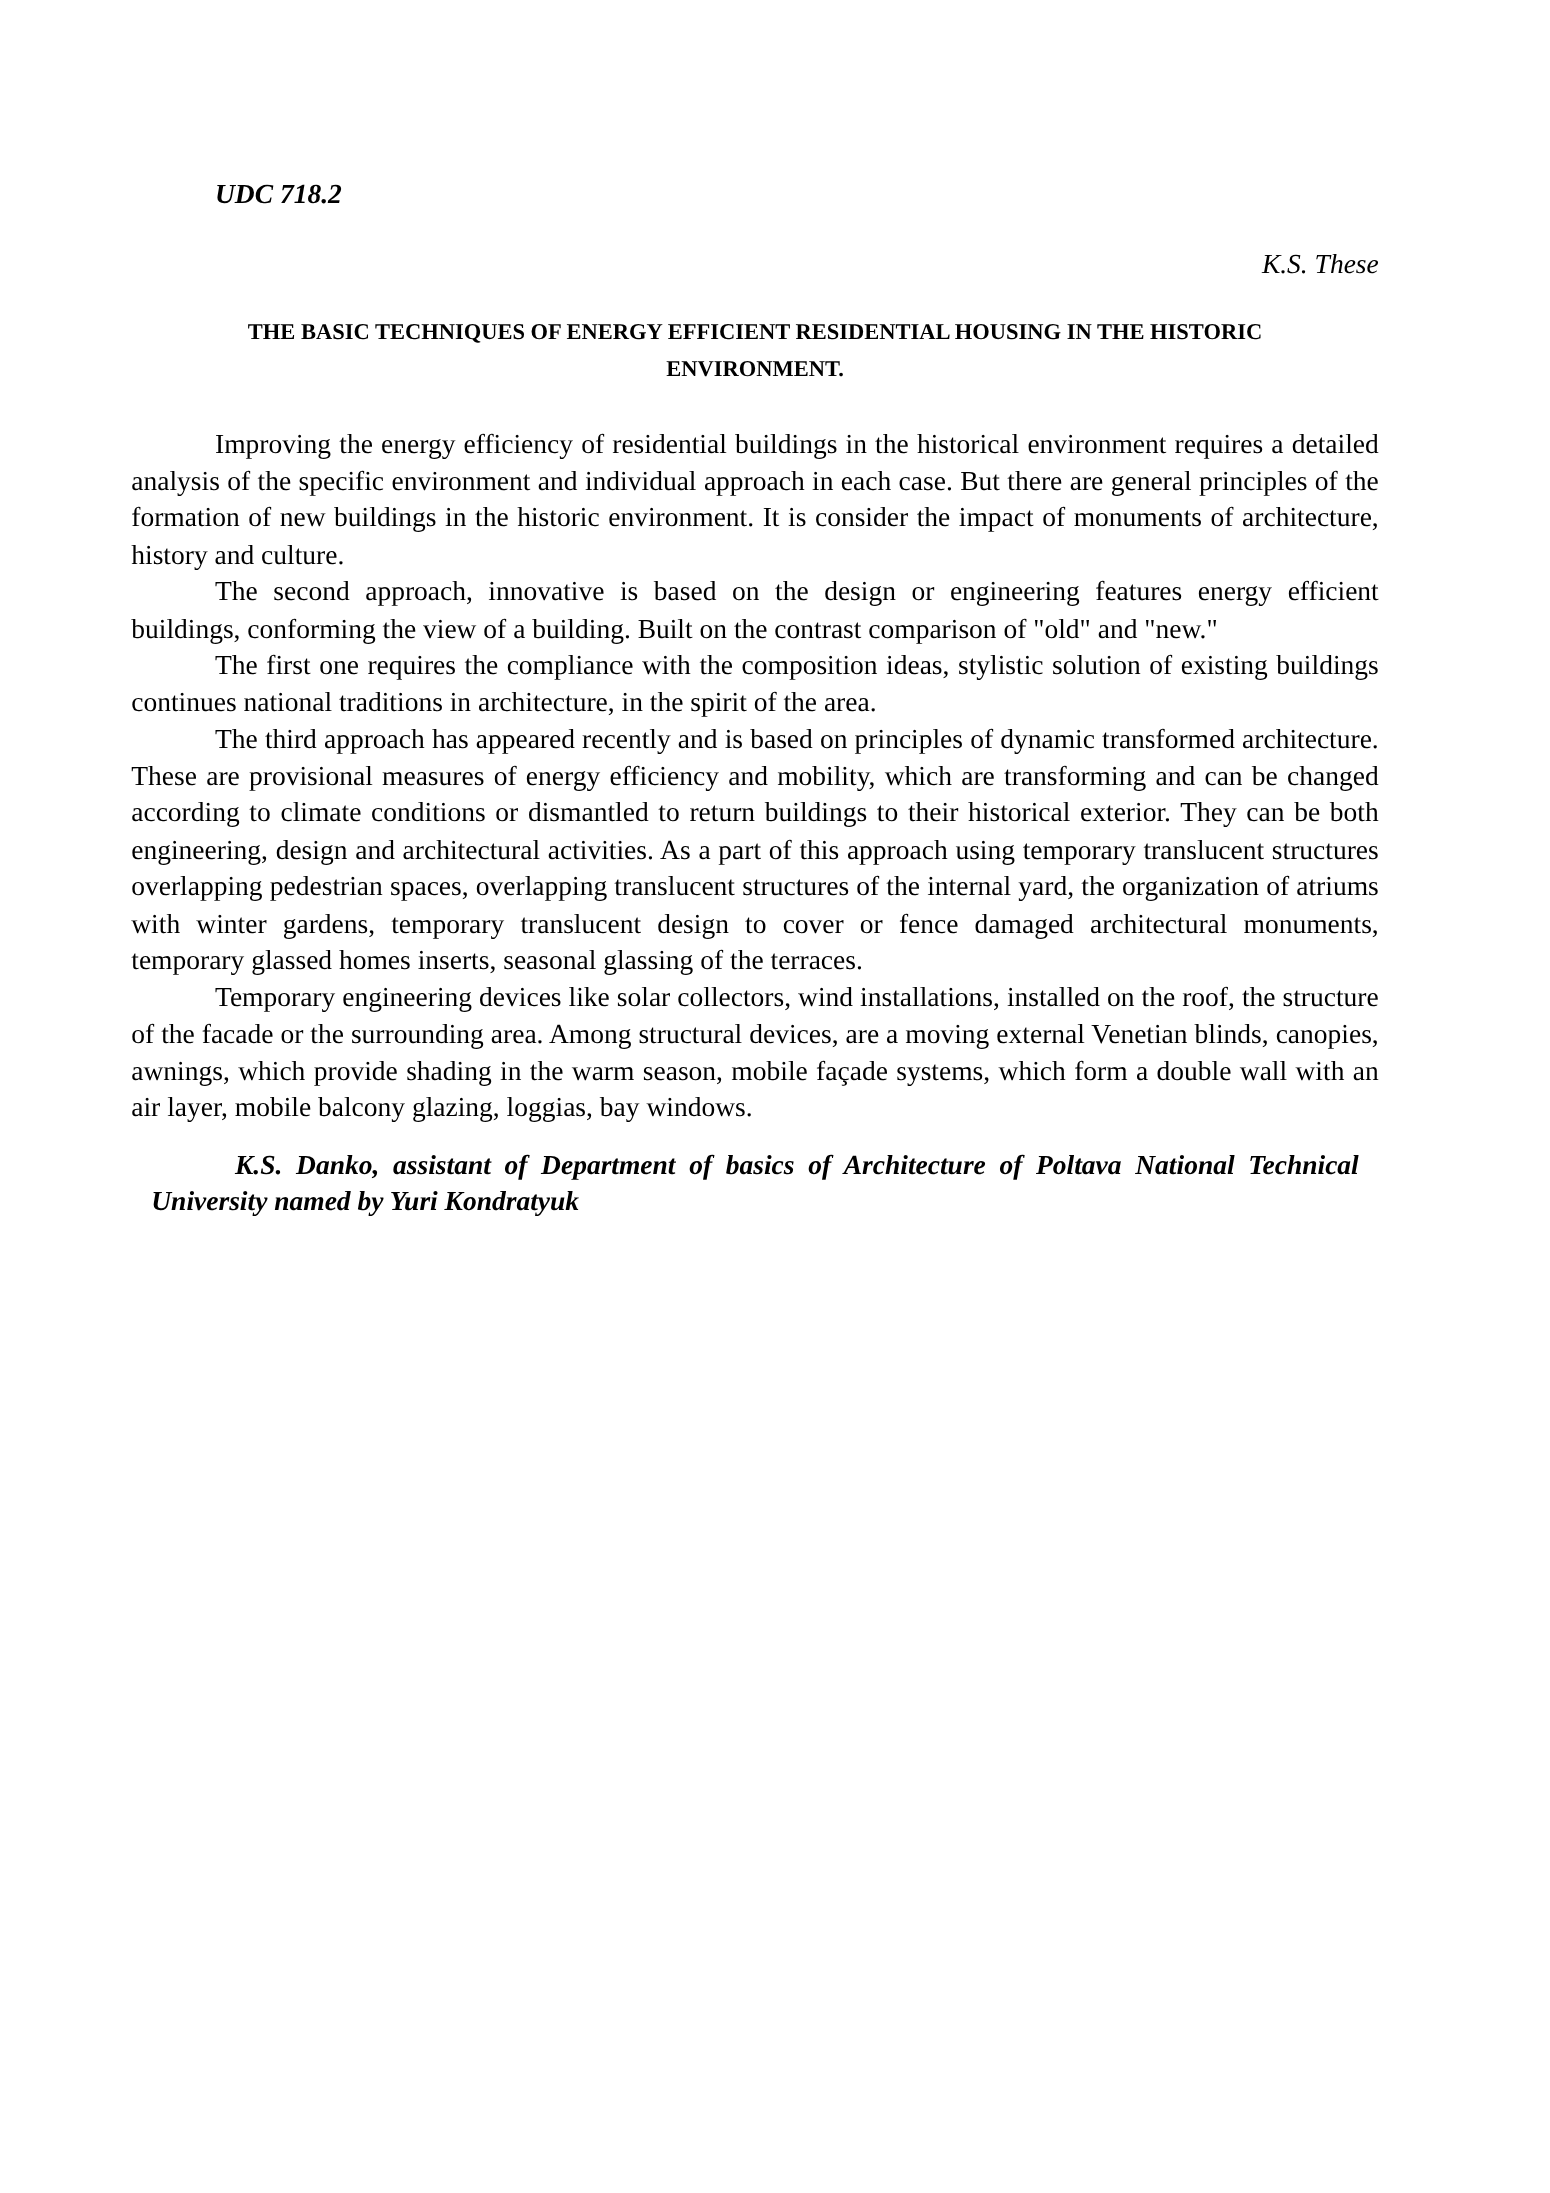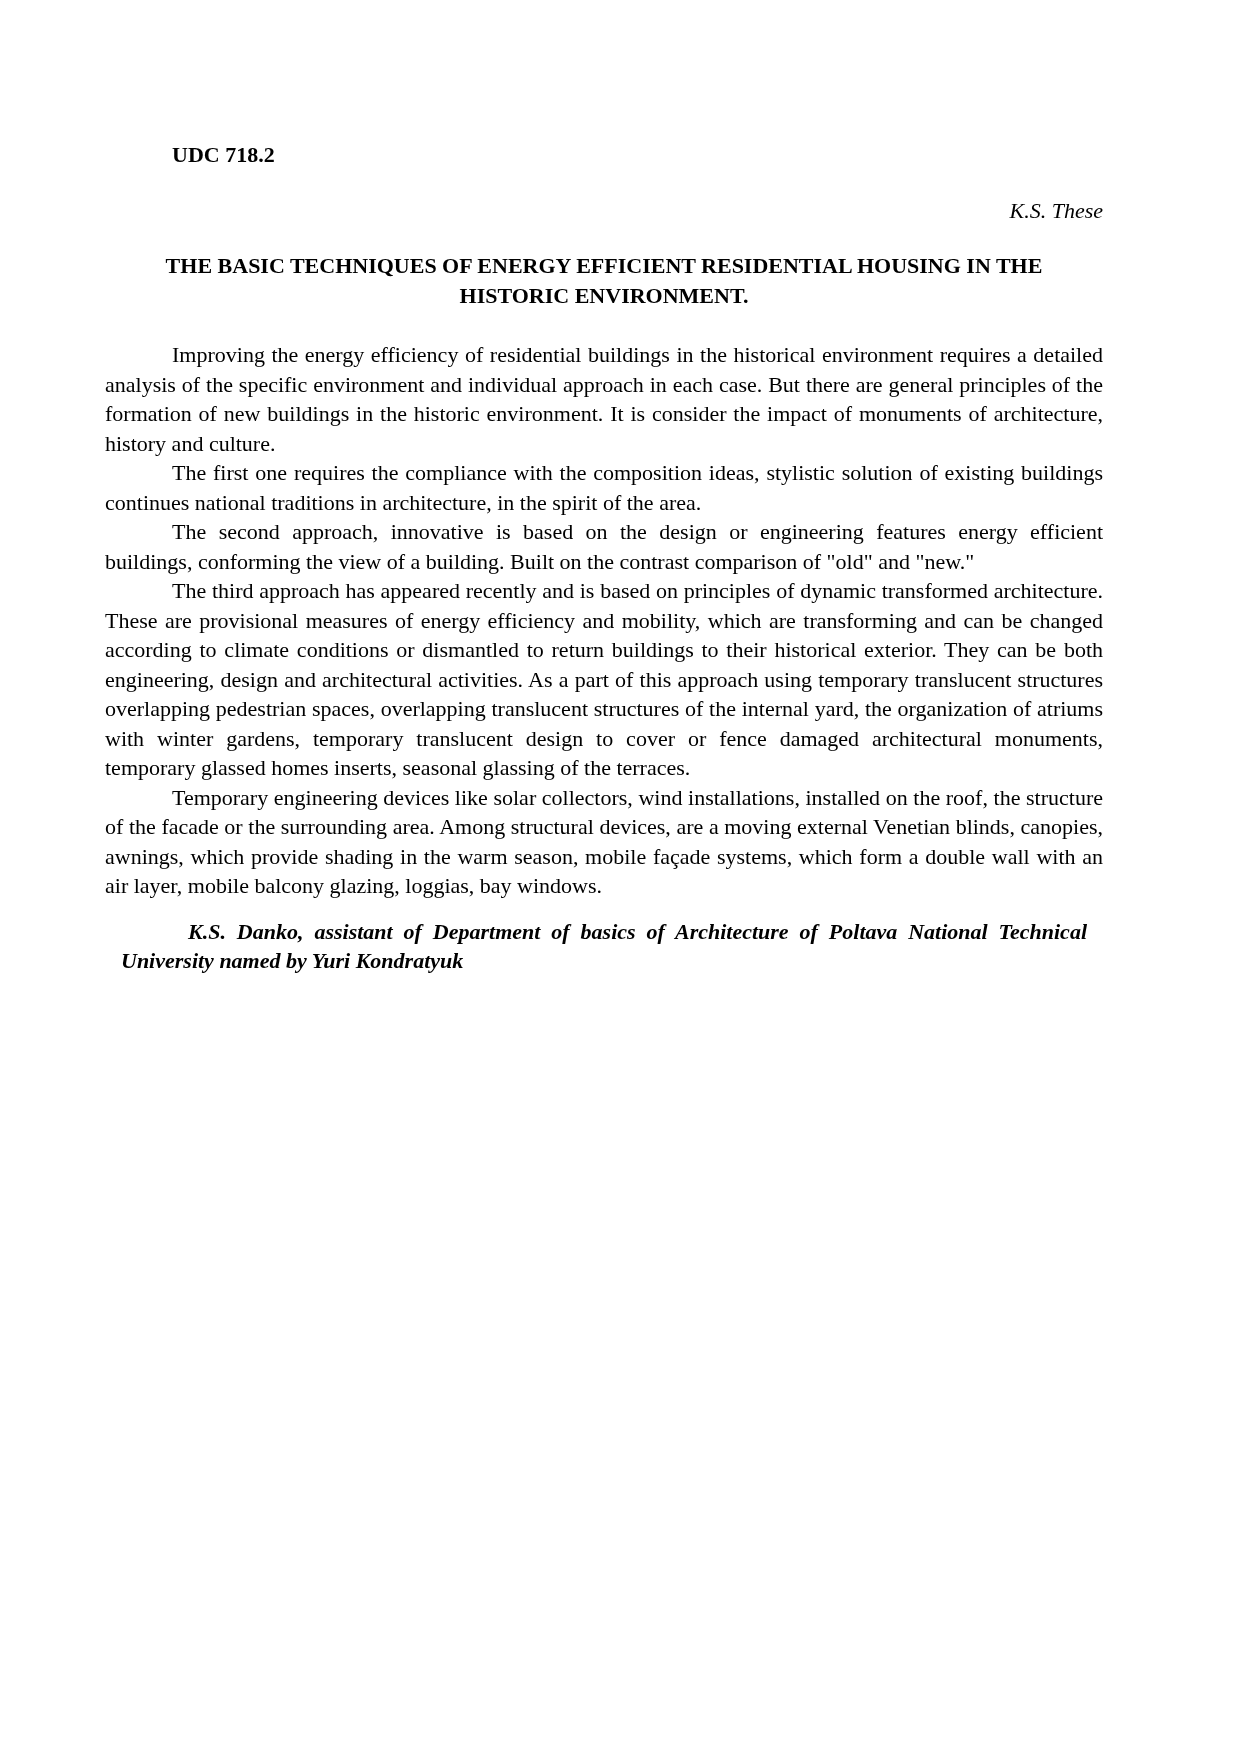--- a/index.html
+++ b/index.html
@@ -17,20 +17,21 @@
       font-family: "Liberation Serif", serif;
       font-size: 22px;
       line-height: 29.5px;
       padding: 140px 137px 60px 105px;
       overflow: hidden;
     }
     .udc {
       font-weight: bold;
       text-indent: 67px;
       margin: 0;
+      font-style: italic;
     }
     .byline {
       font-style: italic;
       text-align: right;
       margin: 26px 0 0 0;
     }
     .doc-title {
       font-weight: bold;
       text-align: center;
       margin: 26px 0 0 0;
@@ -60,26 +61,26 @@
   </style>
 </head>
 <body>
 
 <div class="page">
 
   <p class="udc">UDC 718.2</p>
 
   <p class="byline">K.S. These</p>
 
-  <h1 class="doc-title" style="font-size: 22px;">THE BASIC TECHNIQUES OF ENERGY EFFICIENT RESIDENTIAL HOUSING IN THE HISTORIC ENVIRONMENT.</h1>
+  <h1 class="doc-title" style="font-size: 18px;">THE BASIC TECHNIQUES OF ENERGY EFFICIENT RESIDENTIAL HOUSING IN THE HISTORIC ENVIRONMENT.</h1>
 
   <div class="body-block">
     <p class="para">Improving the energy efficiency of residential buildings in the historical environment requires a detailed analysis of the specific environment and individual approach in each case. But there are general principles of the formation of new buildings in the historic environment. It is consider the impact of monuments of architecture, history and culture.</p>
+    <p class="para">The second approach, innovative is based on the design or engineering features energy efficient buildings, conforming the view of a building. Built on the contrast comparison of "old" and "new."</p>
     <p class="para">The first one requires the compliance with the composition ideas, stylistic solution of existing buildings continues national traditions in architecture, in the spirit of the area.</p>
-    <p class="para">The second approach, innovative is based on the design or engineering features energy efficient buildings, conforming the view of a building. Built on the contrast comparison of "old" and "new."</p>
     <p class="para">The third approach has appeared recently and is based on principles of dynamic transformed architecture. These are provisional measures of energy efficiency and mobility, which are transforming and can be changed according to climate conditions or dismantled to return buildings to their historical exterior. They can be both engineering, design and architectural activities. As a part of this approach using temporary translucent structures overlapping pedestrian spaces, overlapping translucent structures of the internal yard, the organization of atriums with winter gardens, temporary translucent design to cover or fence damaged architectural monuments, temporary glassed homes inserts, seasonal glassing of the terraces.</p>
     <p class="para">Temporary engineering devices like solar collectors, wind installations, installed on the roof, the structure of the facade or the surrounding area. Among structural devices, are a moving external Venetian blinds, canopies, awnings, which provide shading in the warm season, mobile façade systems, which form a double wall with an air layer, mobile balcony glazing, loggias, bay windows.</p>
 
     <p class="signature">K.S. Danko, assistant of Department of basics of Architecture of Poltava National Technical University named by Yuri Kondratyuk</p>
 
 
   </div>
 
 </div>
 

